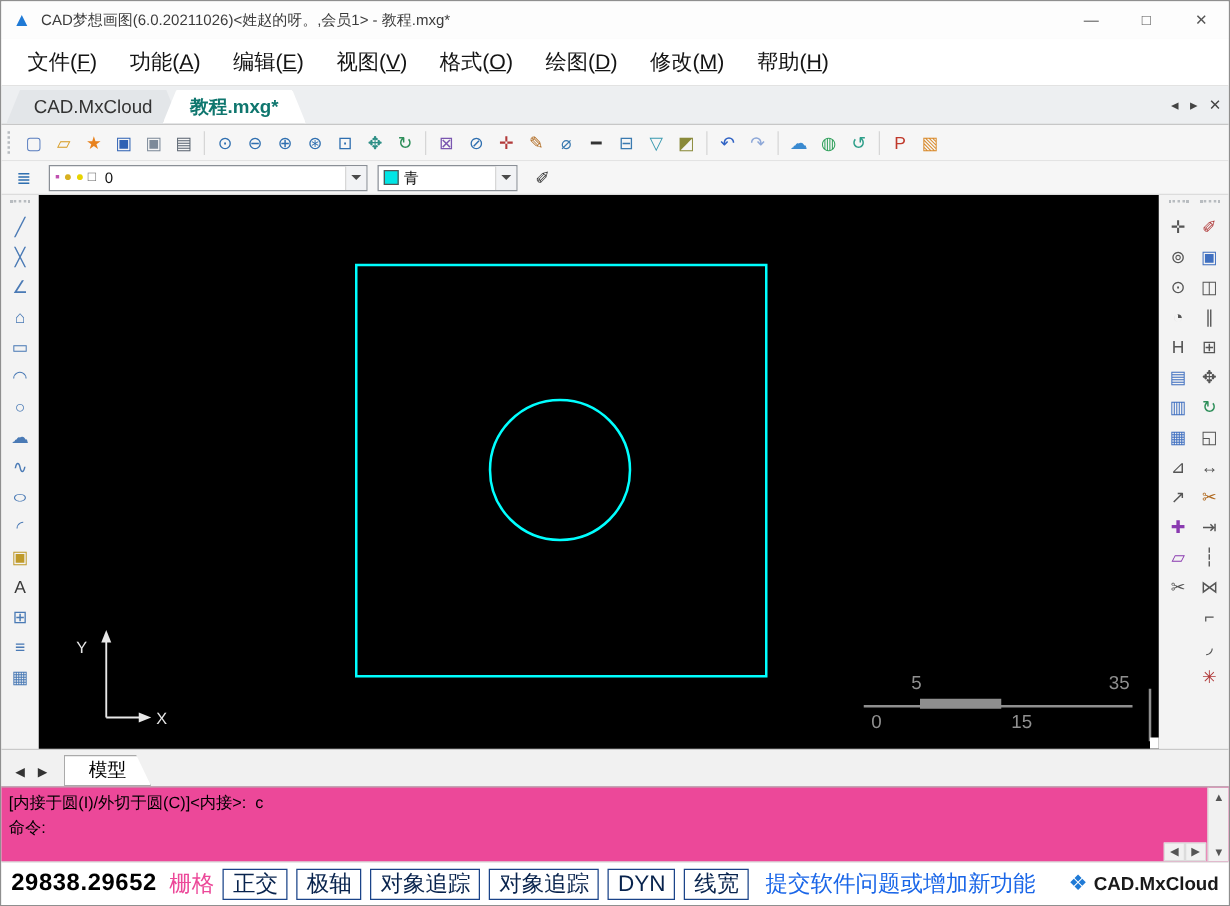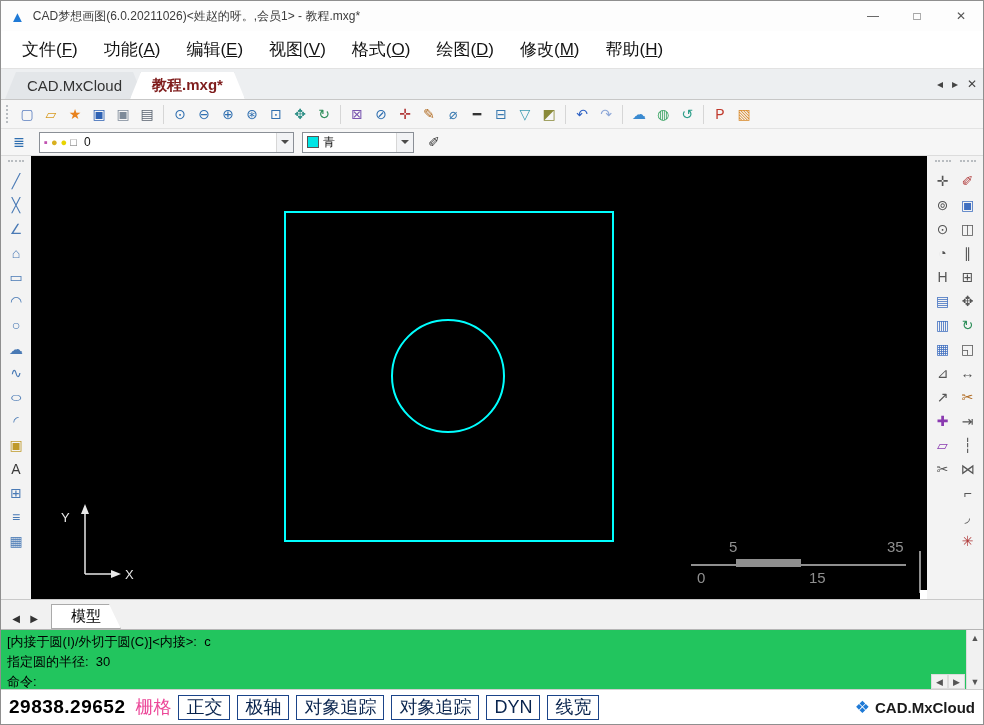--- a/index.html
+++ b/index.html
@@ -13,21 +13,21 @@
   .win-btn { width:44px; height:30px; display:flex; align-items:center; justify-content:center; font-size:12px; color:#555; }
 
   
   .menubar { flex:0 0 38px; background:#ffffff; border-bottom:1px solid #e2e2e2; display:flex; align-items:center; padding-left:8px; }
   .menu-item { font-size:17px; color:#141414; padding:4px 13px; white-space:nowrap; }
 
   
   .tabbar { flex:0 0 31px; background:#edeff1; border-bottom:1px solid #c7c7c7; display:flex; align-items:flex-end; padding-left:4px; position:relative; }
   .doc-tab { height:27px; display:flex; align-items:center; padding:0 22px; font-size:15px; color:#333;
              clip-path:polygon(11px 0, calc(100% - 11px) 0, 100% 100%, 0 100%); background:#e3e6e9; white-space:nowrap; }
-  .doc-tab.active { background:#ffffff; font-weight:bold; color:#7f1d1d; margin-left:-14px; z-index:2; box-shadow:0 0 3px rgba(0,0,0,.25); }
+  .doc-tab.active { background:#ffffff; font-weight:bold; color:#0f766e; margin-left:-14px; z-index:2; box-shadow:0 0 3px rgba(0,0,0,.25); }
   .tab-ctrls { position:absolute; right:6px; top:0; height:30px; display:flex; align-items:center; gap:9px; color:#444; font-size:12px; }
   .tab-ctrls span { cursor:default; }
 
   
   .toolbar { flex:0 0 29px; background:#f6f6f6; border-bottom:1px solid #e3e3e3; display:flex; align-items:center; padding-left:5px; }
   .tgroup { display:contents; }
   .tbtn { width:22px; height:22px; display:inline-flex; align-items:center; justify-content:center; font-size:14px; margin:0 1px; border-radius:2px; }
   .sep { width:1px; height:19px; background:#d6d6d6; margin:0 4px; }
   .grip-h { width:5px; height:18px; border-left:2px dotted #b8bcc0; margin-right:4px; }
 
@@ -64,21 +64,21 @@
   .vcol { display:flex; flex-direction:column; align-items:center; }
 
   
   .modelbar { flex:0 0 30px; background:#f1f1f1; border-top:1px solid #c9c9c9; display:flex; align-items:flex-end; padding-left:6px; }
   .mnav { width:18px; height:22px; display:flex; align-items:center; justify-content:center; font-size:10px; color:#333; }
   .model-tab { height:25px; margin-left:8px; padding:0 20px; background:#fff;
                clip-path:polygon(0 0, calc(100% - 12px) 0, 100% 100%, 0 100%);
                display:flex; align-items:center; font-size:15px; color:#000; box-shadow:inset 0 0 0 1px #aaa; }
 
   
-  .cmd { flex:0 0 60px; background:#22c55e; border-top:1px solid #b5b5b5; position:relative; overflow:hidden;
+  .cmd { flex:0 0 60px; background:#ec4899; border-top:1px solid #b5b5b5; position:relative; overflow:hidden;
          font-family:"DejaVu Sans Mono","Liberation Mono",monospace; font-size:13px; color:#000; }
   .cmd-line { padding:3px 6px 0; line-height:17px; white-space:pre; }
   .vscroll { position:absolute; right:0; top:0; bottom:0; width:17px; background:#f1f1f1; border-left:1px solid #dcdcdc;
              display:flex; flex-direction:column; justify-content:space-between; align-items:center; font-size:9px; color:#555; }
   .vscroll span { height:15px; display:flex; align-items:center; }
   .hscroll { position:absolute; right:18px; bottom:0; height:15px; display:flex; font-size:9px; color:#555; }
   .hscroll span { width:17px; display:flex; align-items:center; justify-content:center; background:#f1f1f1; border:1px solid #dcdcdc; }
 
   
   .statusbar { flex:0 0 35px; background:#fff; border-top:1px solid #cfcfcf; display:flex; align-items:center; padding:0 8px; }
@@ -201,35 +201,35 @@
   </div>
 
   <div class="modelbar">
     <span class="mnav">◀</span>
     <span class="mnav">▶</span>
     <div class="model-tab">模型</div>
   </div>
 
   <div class="cmd">
     <div class="cmd-line">[内接于圆(I)/外切于圆(C)]&lt;内接&gt;:  c</div>
-    <div class="cmd-line">指定圆的半径:  30</div>
     <div class="cmd-line">命令:</div>
     <div class="hscroll">
       <span>◀</span>
       <span>▶</span>
     </div>
     <div class="vscroll">
       <span>▲</span>
       <span>▼</span>
     </div>
   </div>
 
   <div class="statusbar">
     <span class="coords">29838.29652</span>
     <span class="flat-toggle">栅格</span>
     <span class="togglewrap"><span class="toggle">正交</span><span class="toggle">极轴</span><span class="toggle">对象追踪</span><span class="toggle">对象追踪</span><span class="toggle">DYN</span><span class="toggle">线宽</span></span>
+    <span class="link">提交软件问题或增加新功能</span>
     <span class="brand">
       <span class="brand-icon">❖</span>
       <span class="brand-text">CAD.MxCloud</span>
     </span>
   </div>
 
 </div>
 
 </body></html>

